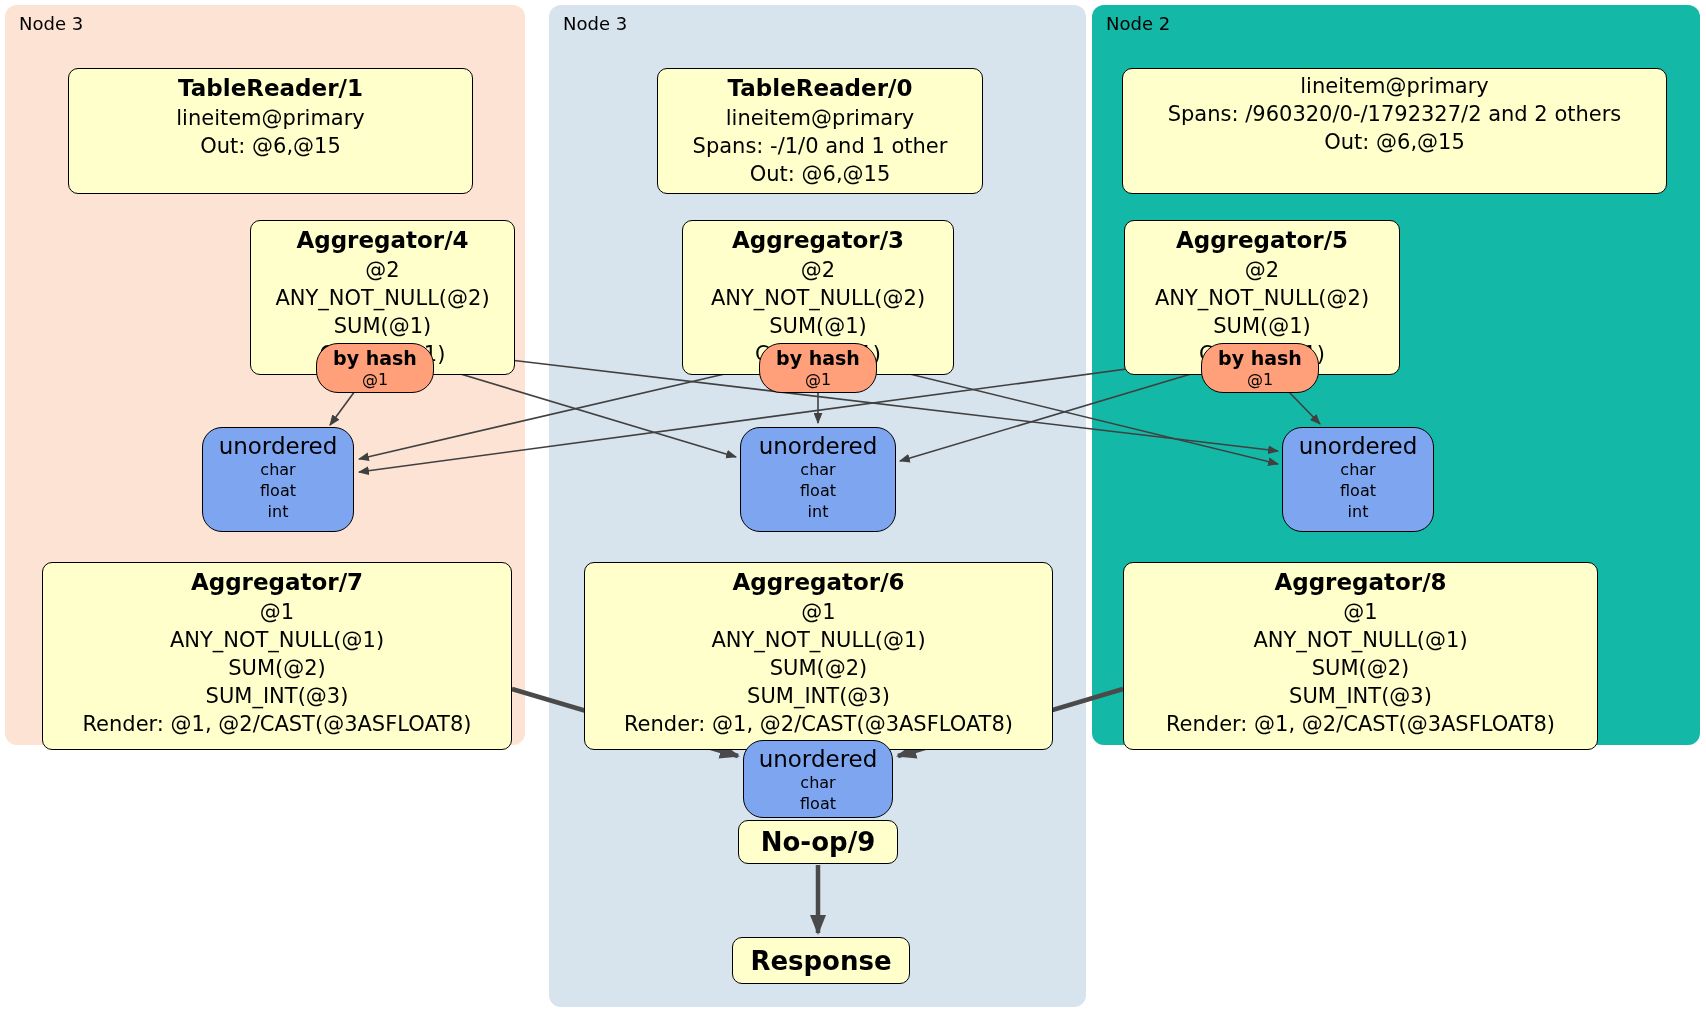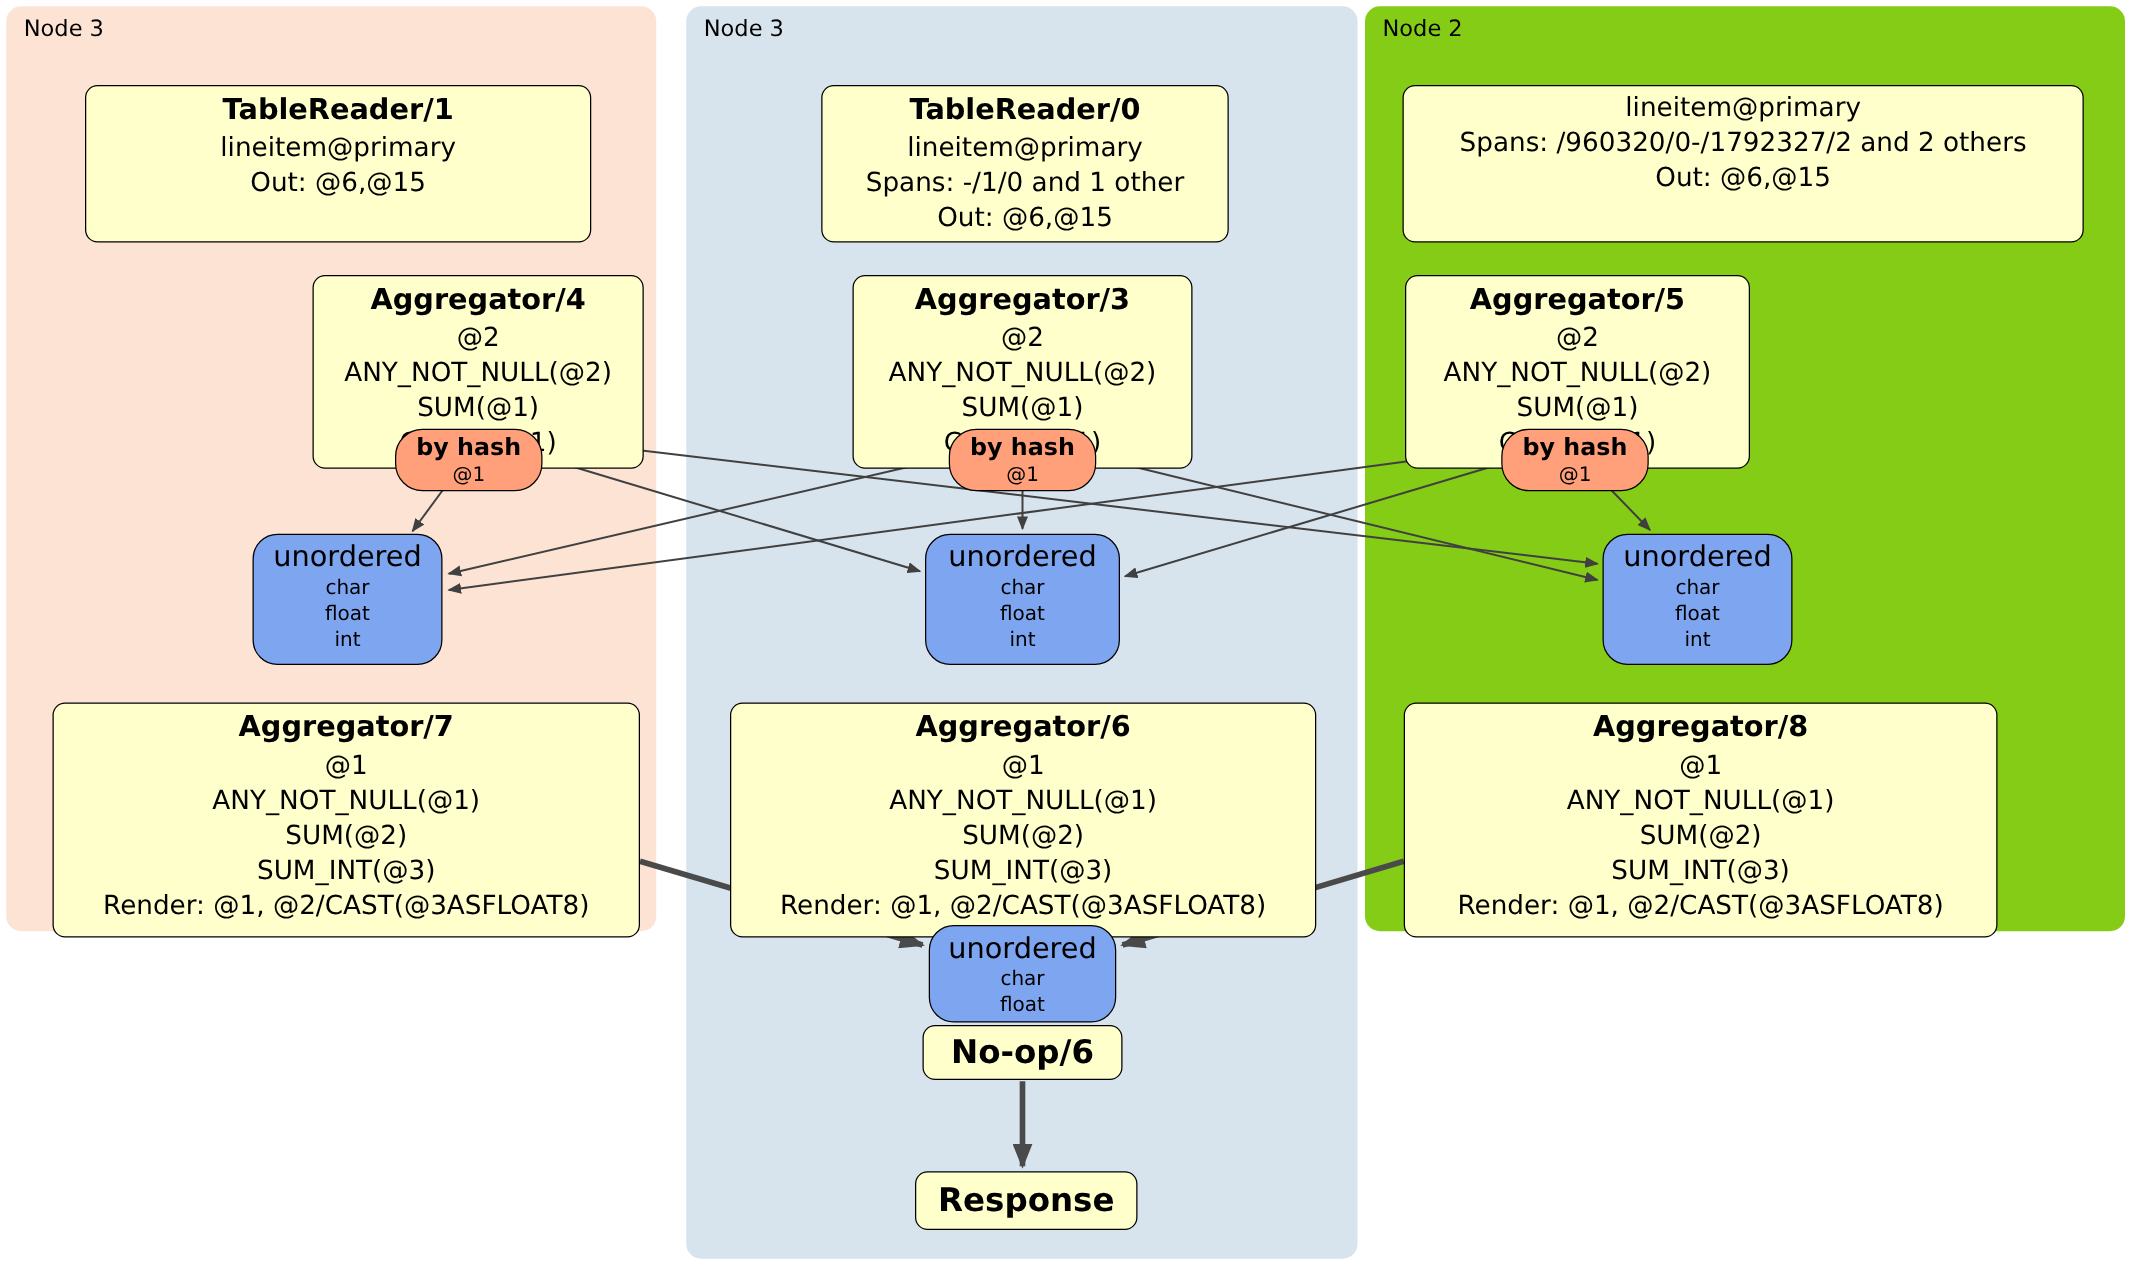--- a/index.html
+++ b/index.html
@@ -29,21 +29,21 @@
 <body>
 
 <div class="canvas">
 
   <div class="region" style="left:5px;top:5px;width:520px;height:740px;background:#fde3d4">
     <div class="region-label">Node 3</div>
   </div>
   <div class="region" style="left:549px;top:5px;width:537px;height:1002px;background:#d7e3ed">
     <div class="region-label">Node 3</div>
   </div>
-  <div class="region" style="left:1092px;top:5px;width:608px;height:740px;background:#84cc16">
+  <div class="region" style="left:1092px;top:5px;width:608px;height:740px;background:#14b8a6">
     <div class="region-label">Node 2</div>
   </div>
 
   <svg class="edges" width="1706" height="1016">
     <defs>
       <marker id="mthin" viewBox="0 0 10 8" refX="9" refY="4" markerWidth="11" markerHeight="9" orient="auto" markerUnits="userSpaceOnUse">
         <path d="M0,0 L10,4 L0,8 z" fill="#404040"></path>
       </marker>
       <marker id="mthick" viewBox="0 0 10 8" refX="9" refY="4" markerWidth="20" markerHeight="16" orient="auto" markerUnits="userSpaceOnUse">
         <path d="M0,0 L10,4 L0,8 z" fill="#4a4a4a"></path>
@@ -163,16 +163,16 @@
     <div class="line">SUM(@2)</div>
     <div class="line">SUM_INT(@3)</div>
     <div class="line">Render: @1, @2/CAST(@3ASFLOAT8)</div>
   </div>
 
   <div class="box sync" style="left:743px;top:740px;width:150px;height:78px">
     <div class="stitle">unordered</div>
     <div class="sline">char</div>
     <div class="sline">float</div>
   </div>
-  <div class="box terminal" style="left:738px;top:820px;width:160px;height:44px">No-op/6</div>
+  <div class="box terminal" style="left:738px;top:820px;width:160px;height:44px">No-op/9</div>
   <div class="box terminal" style="left:732px;top:937px;width:178px;height:47px">Response</div>
 
 </div>
 
 </body></html>

